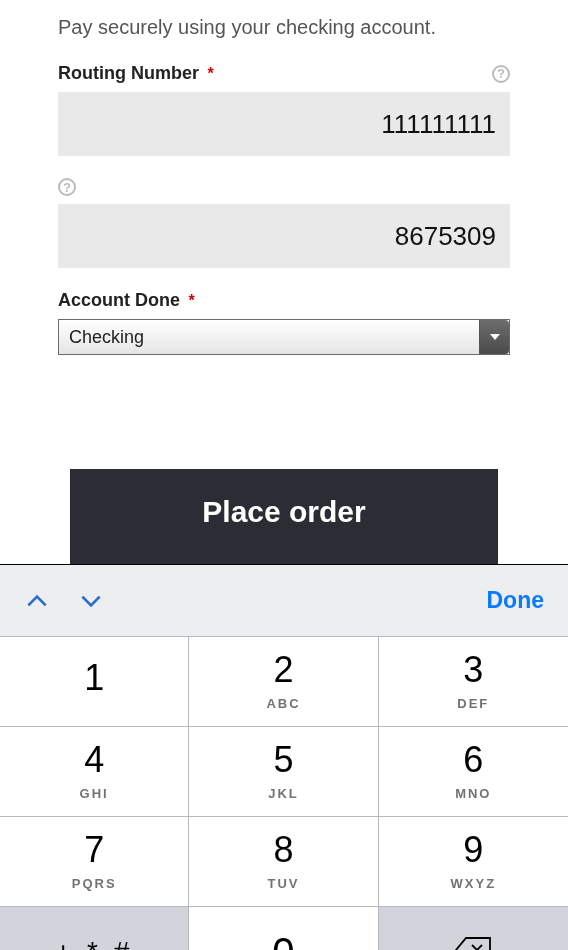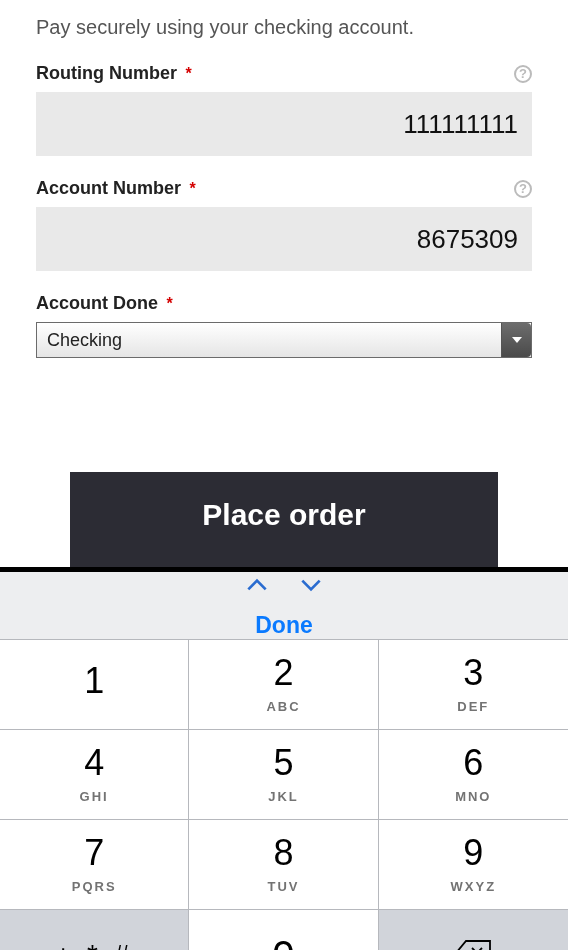--- a/index.html
+++ b/index.html
@@ -1,32 +1,32 @@
 <!DOCTYPE html>
 <html><head>
   <meta charset="utf-8">
   <style>
     * { box-sizing: border-box; margin: 0; padding: 0; }
     html, body { width: 568px; height: 950px; font-family: -apple-system, "Helvetica Neue", Arial, sans-serif; overflow: hidden; background: #fff; }
     .page { width: 100%; height: 100%; display: flex; flex-direction: column; }
-    .form-area { padding: 0 36px; flex: 0 0 auto; }
+    .form-area { padding: 0 58px; flex: 0 0 auto; }
     .intro { color: #555; font-size: 20px; margin-top: 16px; margin-bottom: 24px; }
     .field-block { margin-bottom: 22px; }
     .label-row { display: flex; align-items: center; justify-content: space-between; margin-bottom: 8px; gap: 28px; }
     .label-text { font-weight: 700; font-size: 18px; color: #222; }
     .req { color: #d40000; margin-left: 4px; font-weight: 700; }
     .help-icon { width: 18px; height: 18px; border: 2px solid #bbb; border-radius: 50%; color: #bbb; font-size: 13px; font-weight: 700; display: flex; align-items: center; justify-content: center; }
     .text-input { width: 100%; height: 64px; background: #e9e9e9; border: none; font-size: 26px; color: #111; padding: 0 14px; outline: none; text-align: right; }
     .select-wrap { position: relative; width: 100%; height: 36px; border: 1px solid #6b6b6b; border-radius: 0; background: linear-gradient(#fff, #e5e5e5); display: flex; align-items: center; padding: 0 10px; font-size: 18px; color: #222; }
     .select-arrow { position: absolute; right: 0; top: 0; bottom: 0; width: 30px; background: linear-gradient(#6d6d6d, #4a4a4a); border-left: 1px solid #555; border-radius: 0 4px 4px 0; display: flex; align-items: center; justify-content: center; }
     .select-arrow::after { content: ''; width: 0; height: 0; border-left: 5px solid transparent; border-right: 5px solid transparent; border-top: 6px solid #fff; }
     .place-order { margin: 92px 70px 0 70px; background: #2c2c34; color: #fff; font-size: 30px; font-weight: 700; text-align: center; padding: 26px 0 35px 0; }
     .spacer { flex: 1; }
     .keyboard { width: 100%; background: #d1d4da; }
-    .kb-accessory { height: 72px; background: #edeef0; display: flex; align-items: center; justify-content: space-between; padding: 0 24px; border-top: 5px solid #000000; flex-direction: column; }
+    .kb-accessory { height: 72px; background: #edeef0; display: flex; align-items: center; justify-content: space-between; padding: 0 24px; border-top: 1px solid #000000; }
     .kb-nav { display: flex; gap: 28px; }
     .kb-chevron { width: 26px; height: 26px; }
     .kb-chevron svg { width: 100%; height: 100%; stroke: #2a6cd0; stroke-width: 2.5; fill: none; }
     .kb-done { color: #0a7aff; font-size: 23px; font-weight: 600; }
     .kb-grid { display: grid; grid-template-columns: repeat(3, 1fr); border-top: 1px solid #b6b8bd; }
     .kb-key { background: #fff; height: 90px; border-right: 1px solid #b6b8bd; border-bottom: 1px solid #b6b8bd; display: flex; flex-direction: column; align-items: center; justify-content: center; }
     .kb-key:nth-child(3n) { border-right: none; }
     .kb-digit { font-size: 36px; font-weight: 400; color: #000; line-height: 1; }
     .kb-letters { font-size: 13px; font-weight: 700; color: #737373; letter-spacing: 2px; margin-top: 8px; }
     .kb-key.gray { background: #d1d4da; }
@@ -48,24 +48,20 @@
           <span class="label-text">Routing Number</span>
           <span class="req">*</span>
         </div>
         <span class="help-icon">?</span>
       </div>
       <input class="text-input" value="111111111" style="">
     </div>
 
     <div class="field-block">
       <div class="label-row">
-        <div>
-          <span class="label-text">Account Number</span>
-          <span class="req">*</span>
-        </div>
         <span class="help-icon">?</span>
       </div>
       <input class="text-input" value="8675309" style="">
     </div>
 
     <div class="field-block">
       <div class="label-row">
         <div>
           <span class="label-text">Account Done</span>
           <span class="req">*</span>

